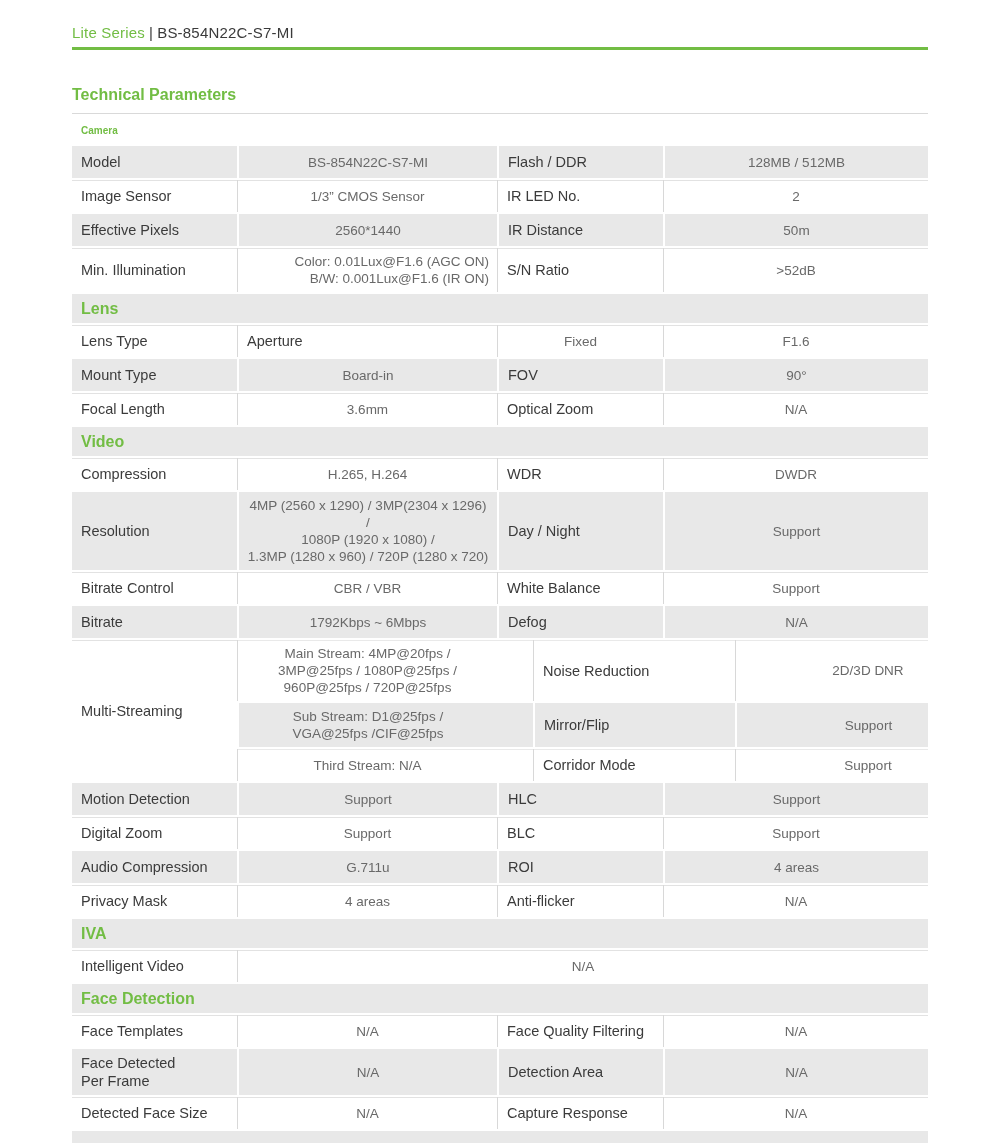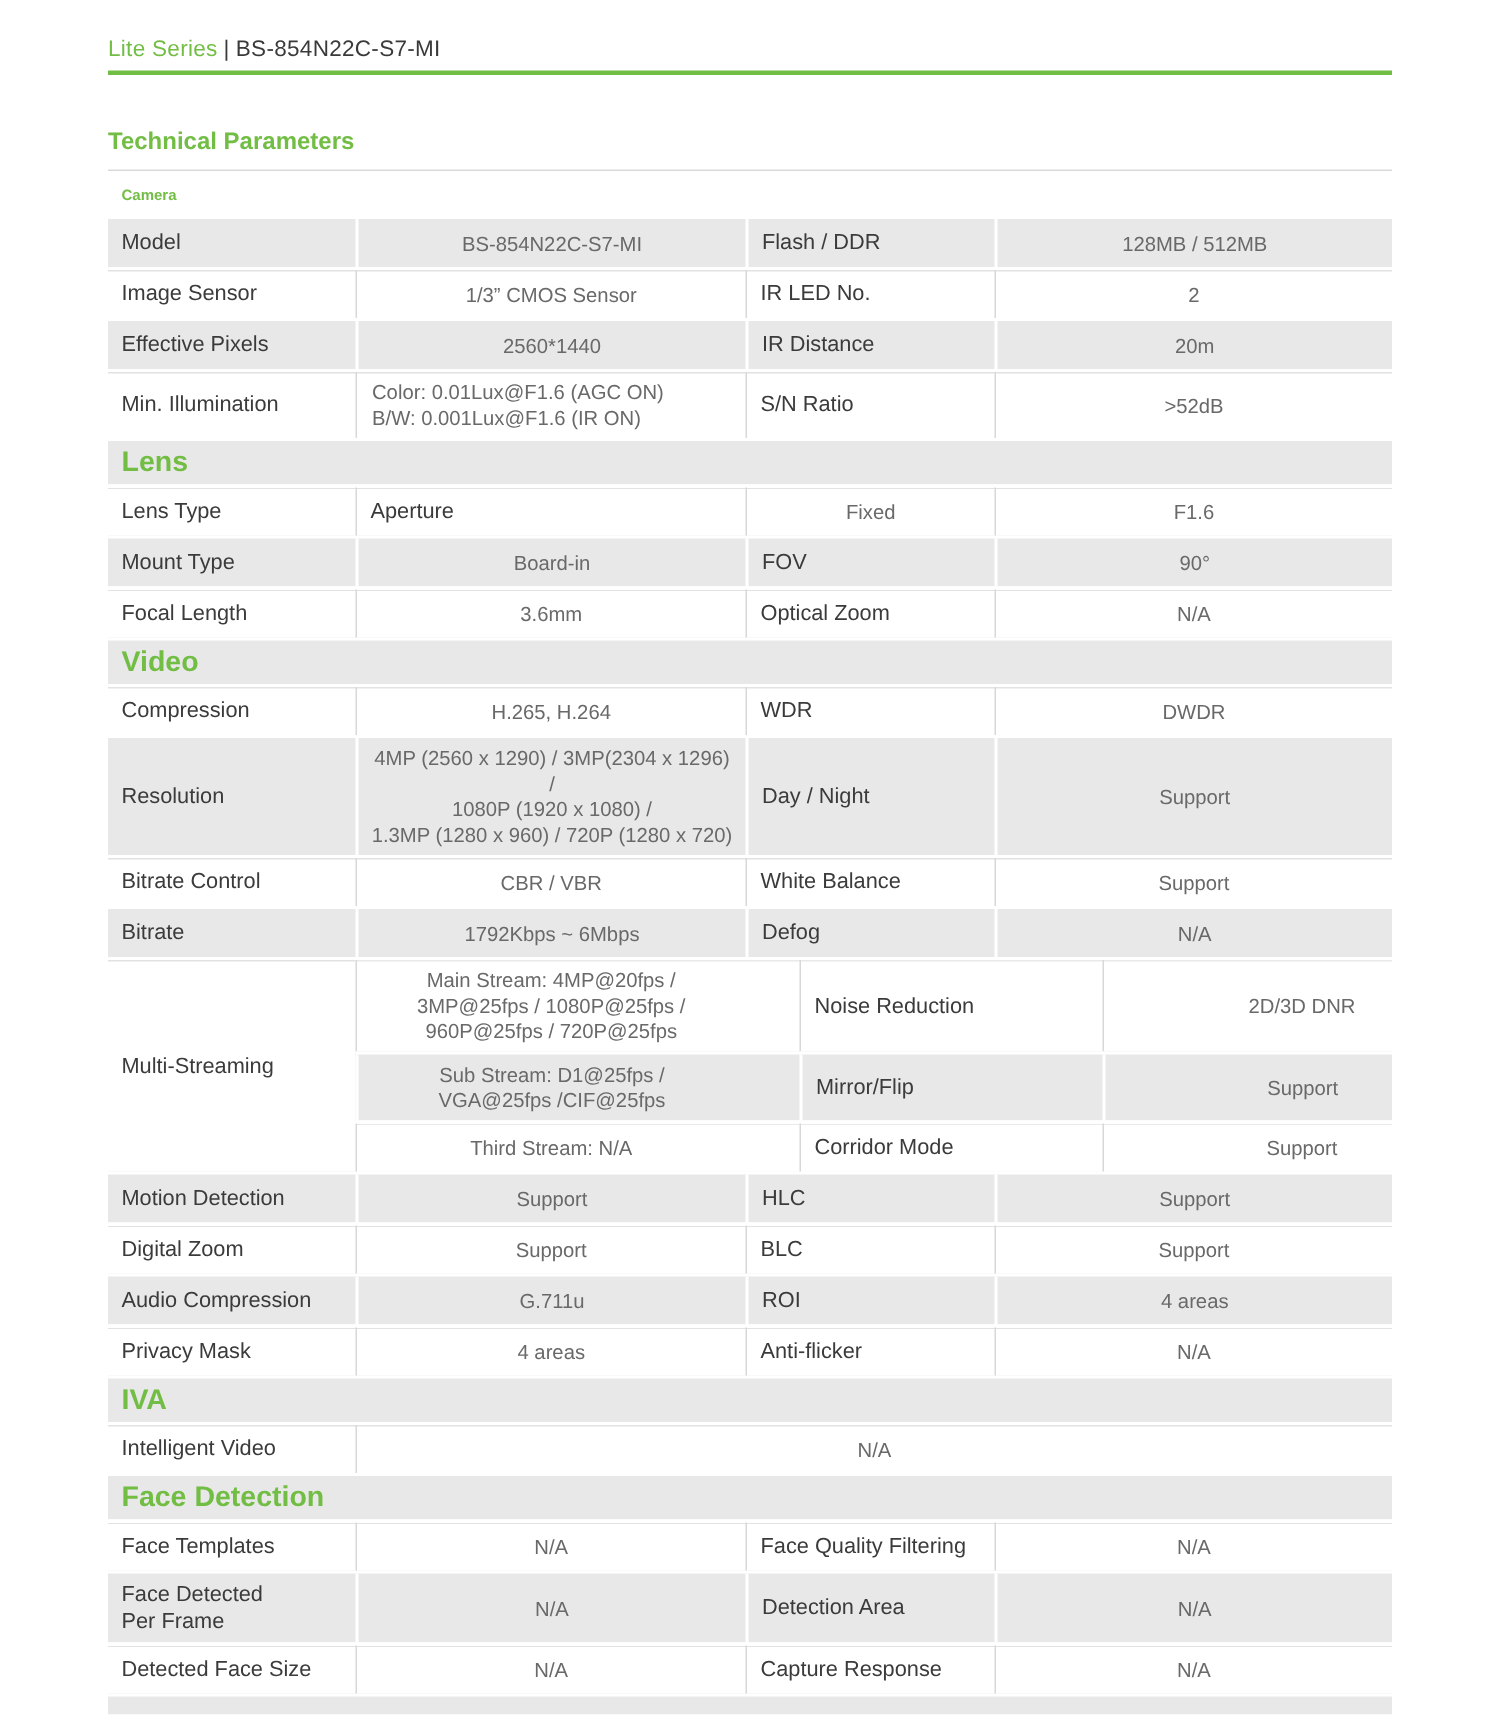--- a/index.html
+++ b/index.html
@@ -12,35 +12,35 @@
   .doc-header .sep { color: #3a3a3a; padding: 0 4px; }
   .green-rule { height: 3px; background: var(--accent); margin-top: 6px; }
 
   .page-title { margin-top: 36px; font-size: 16px; font-weight: bold; color: var(--accent); }
 
   .spec-table { margin-top: 9px; border-top: 1px solid #d9d9d9; }
 
   .section-heading-plain { min-height: 30px; display: flex; align-items: center;
     padding: 4px 0 2px 9px; font-size: 10px; font-weight: bold; color: var(--accent); background: #fff; }
   .section-bar { min-height: 31px; display: flex; align-items: center; padding-left: 9px;
-    font-size: 19px; font-weight: bold; color: var(--accent); background: var(--shade);
+    font-size: 16px; font-weight: bold; color: var(--accent); background: var(--shade);
     border-top: 2px solid #fff; }
 
   .t-row { display: grid; grid-template-columns: 165px 260px 166px 265px; border-top: 2px solid #fff; }
   .t-row.wide { grid-template-columns: 165px 691px; }
   .t-row.group { grid-template-columns: 165px 691px; }
   .t-row.plain { background: #fff; box-shadow: inset 0 1px 0 #e2e2e2; }
   .t-row.shaded { background: var(--shade); }
 
   .cell { min-height: 32px; padding: 5px 8px; display: flex; }
   .cell.label { align-items: center; padding-left: 9px; font-size: 14.5px; color: #3b3b3b;
     line-height: 18px; white-space: pre-line; }
   .cell.value { flex-direction: column; justify-content: center; align-items: center;
     font-size: 13.5px; color: #696969; line-height: 17px; text-align: center; }
-  .cell.value.left { align-items: flex-start; text-align: left; padding-left: 10px; }
+  .cell.value.left { align-items: flex-end; text-align: left; padding-left: 10px; }
 
   .t-row.plain > .cell + .cell,
   .sub-row.plain > .cell + .cell,
   .t-row.plain > .group-sub, 
   .t-row.group > .group-sub .sub-row.plain > .cell + .cell { border-left: 1px solid #d8d8d8; }
   .t-row.shaded > .cell + .cell,
   .sub-row.shaded > .cell + .cell { border-left: 2px solid #ffffff; }
 
   .t-row.group { background: #fff; }
   .group-sub { display: flex; flex-direction: column; }
@@ -87,21 +87,21 @@
           <div class="vline">2</div>
         </div>
       </div>
       <div class="t-row shaded">
         <div class="cell label">Effective Pixels</div>
         <div class="cell value ">
           <div class="vline">2560*1440</div>
         </div>
         <div class="cell label">IR Distance</div>
         <div class="cell value ">
-          <div class="vline">20m</div>
+          <div class="vline">50m</div>
         </div>
       </div>
       <div class="t-row plain">
         <div class="cell label">Min. Illumination</div>
         <div class="cell value  left">
           <div class="vline">Color: 0.01Lux@F1.6 (AGC ON)</div>
           <div class="vline">B/W: 0.001Lux@F1.6 (IR ON)</div>
         </div>
         <div class="cell label">S/N Ratio</div>
         <div class="cell value ">

